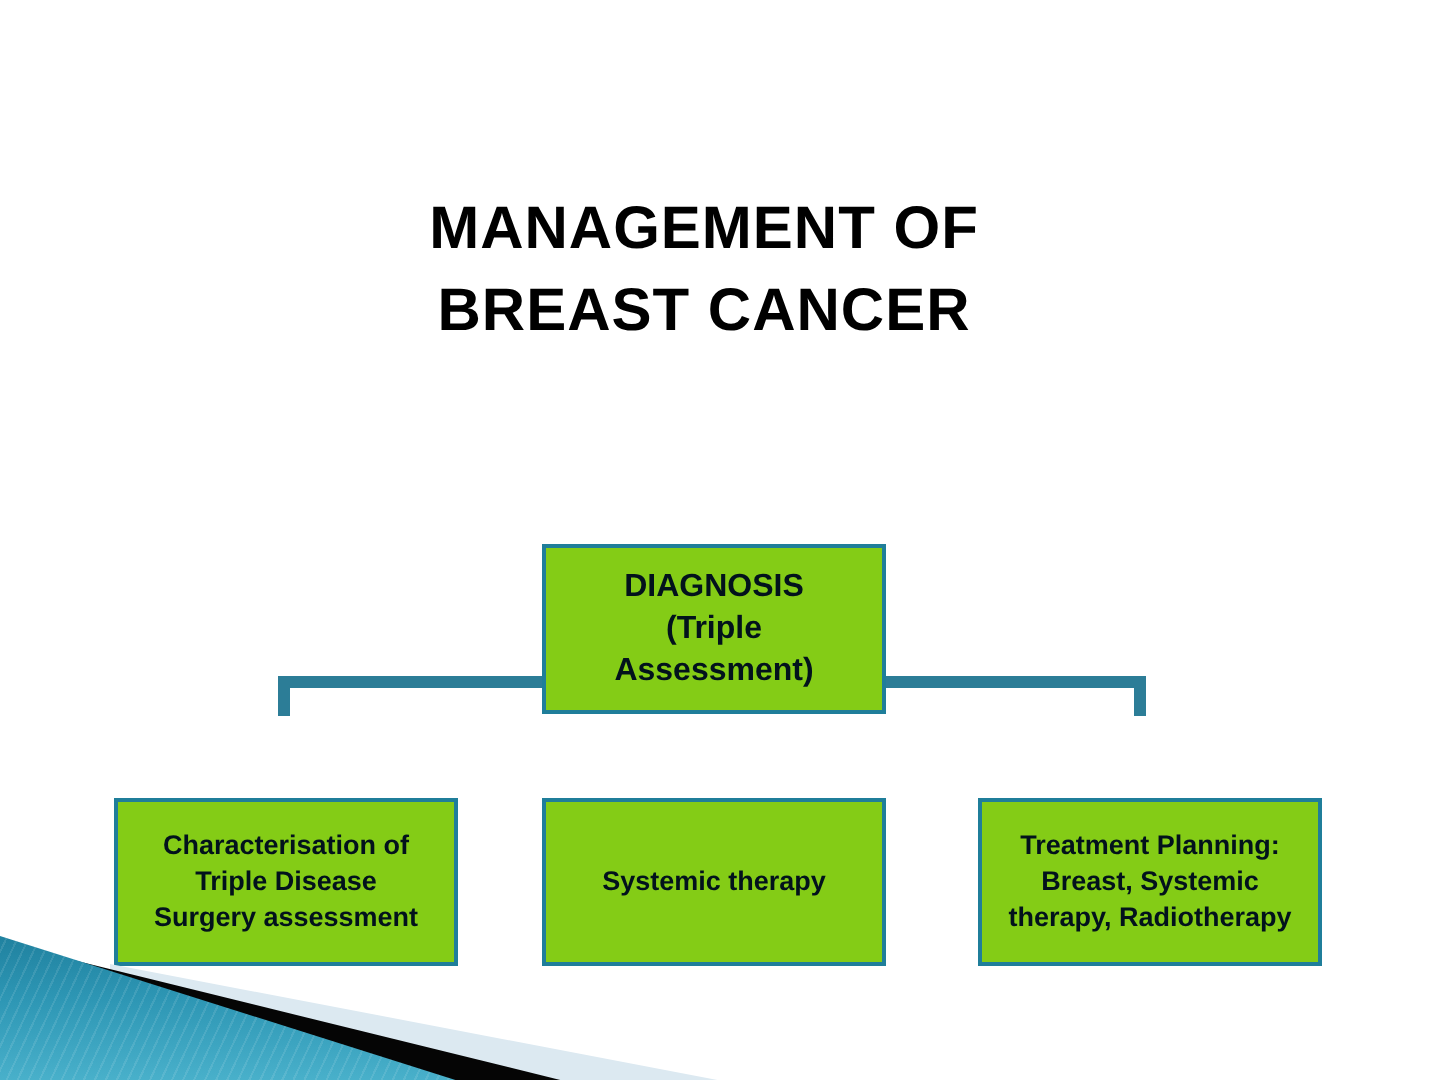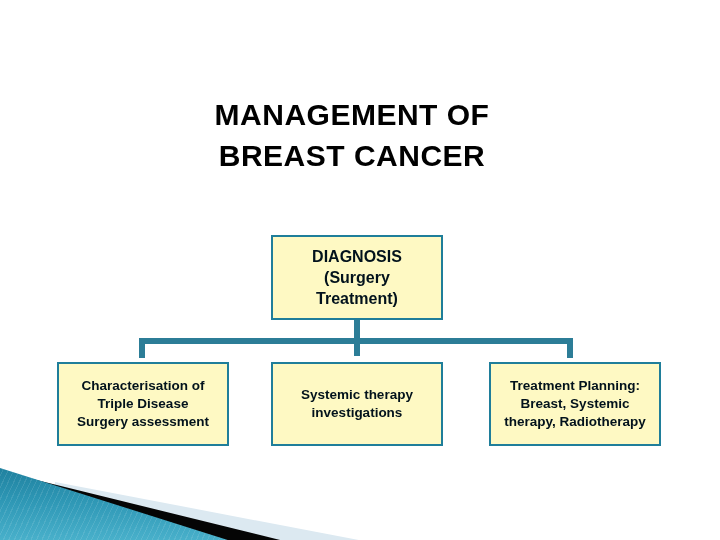--- a/index.html
+++ b/index.html
@@ -13,23 +13,23 @@
   
   .title{
     position:absolute;left:-8px;top:80px;width:720px;
     text-align:center;font-weight:bold;font-size:30px;line-height:41px;
     color:#000000;letter-spacing:0.5px;
   }
 
   
   .box{
     position:absolute;box-sizing:border-box;
-    background:#fef9c3;border:2px solid #1F7E9A;
+    background:#84cc16;border:2px solid #1F7E9A;
     display:flex;flex-direction:column;align-items:center;justify-content:center;
-    text-align:center;font-weight:bold;color:#02121c;
+    text-align:center;font-weight:bold;color:#02121c;margin-top:37px;
   }
   .box .bl{white-space:nowrap;}
   .box-root{left:271px;top:221px;width:172px;height:85px;font-size:16px;line-height:21px;}
   .box-child{top:348px;width:172px;height:84px;font-size:13.5px;line-height:18px;}
   .box-left{left:57px;}
   .box-mid{left:271px;}
   .box-right{left:489px;text-align:right;}
 
   
   .conn{position:absolute;background:#2C7D97;}
@@ -66,33 +66,32 @@
     <div>BREAST CANCER</div>
   </div>
 
   <div class="conn conn-stub"></div>
   <div class="conn conn-h"></div>
   <div class="conn conn-drop-l"></div>
   <div class="conn conn-drop-r"></div>
 
   <div class="box box-root">
     <div class="bl">DIAGNOSIS</div>
-    <div class="bl">(Surgery</div>
-    <div class="bl">Treatment)</div>
+    <div class="bl">(Triple</div>
+    <div class="bl">Assessment)</div>
   </div>
 
   <div class="box box-child box-left">
     <div class="bl">Characterisation of</div>
     <div class="bl">Triple Disease</div>
     <div class="bl">Surgery assessment</div>
   </div>
 
   <div class="box box-child box-mid">
     <div class="bl">Systemic therapy</div>
-    <div class="bl">investigations</div>
   </div>
 
   <div class="box box-child box-right">
     <div class="bl">Treatment Planning:</div>
     <div class="bl">Breast, Systemic</div>
     <div class="bl">therapy, Radiotherapy</div>
   </div>
 
   <div class="deco">
     <div class="wedge wedge-pale"></div>

